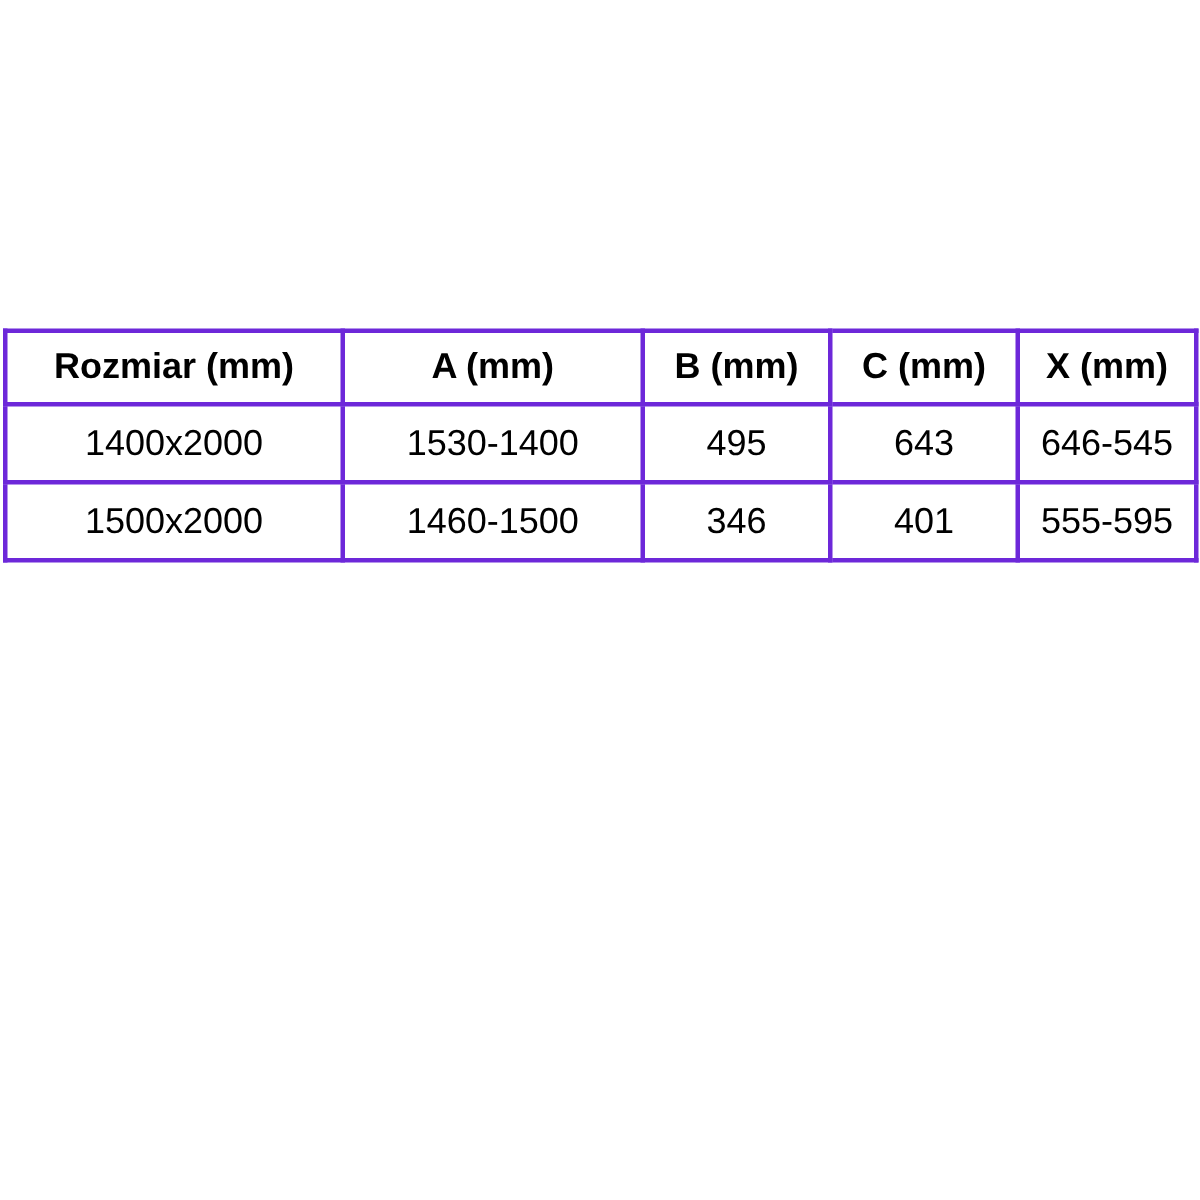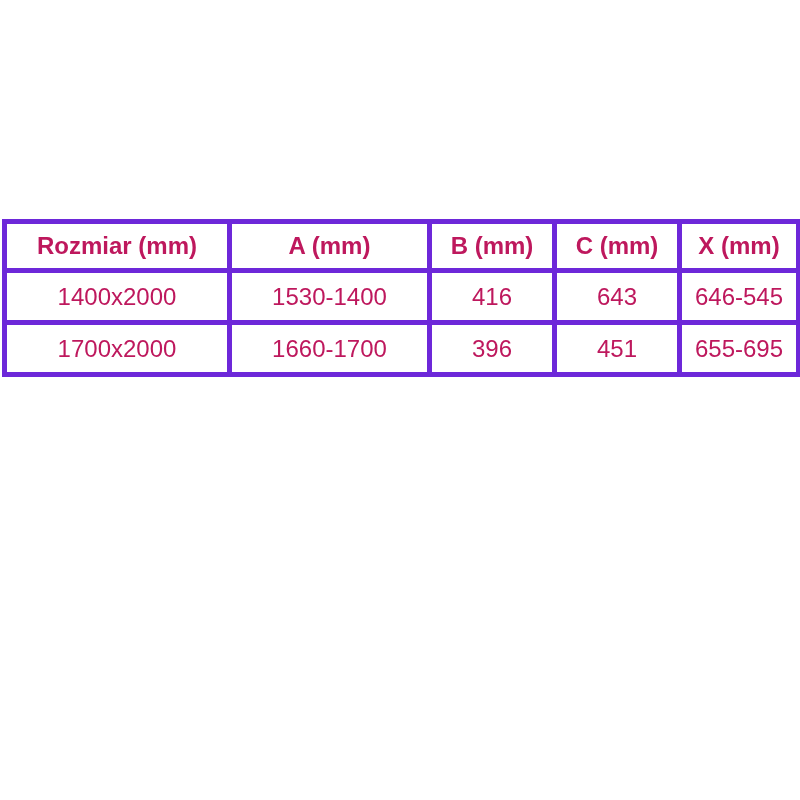--- a/index.html
+++ b/index.html
@@ -19,24 +19,24 @@
   }
   table.spec-table {
     width: 794px;
     border-collapse: collapse;
     table-layout: fixed;
     background: #ffffff;
     border: 2px solid #262626;
   }
   table.spec-table th,
   table.spec-table td {
-    border: 5px solid #6d28d9;
+    border: 3px solid #6d28d9;
     text-align: center;
     vertical-align: middle;
-    color: #be185d;
+    color: #000000;
     font-size: 24px;
     line-height: 1;
     overflow: hidden;
     white-space: nowrap;
   }
   table.spec-table th {
     height: 49px;
     font-weight: bold;
   }
   table.spec-table td {
@@ -62,26 +62,26 @@
         <th>A (mm)</th>
         <th>B (mm)</th>
         <th>C (mm)</th>
         <th>X (mm)</th>
       </tr>
     </thead>
     <tbody>
       <tr>
         <td>1400x2000</td>
         <td>1530-1400</td>
-        <td>416</td>
+        <td>495</td>
         <td>643</td>
         <td>646-545</td>
       </tr>
       <tr>
-        <td>1700x2000</td>
-        <td>1660-1700</td>
-        <td>396</td>
-        <td>451</td>
-        <td>655-695</td>
+        <td>1500x2000</td>
+        <td>1460-1500</td>
+        <td>346</td>
+        <td>401</td>
+        <td>555-595</td>
       </tr>
     </tbody>
   </table>
 </div>
 
 </body></html>

